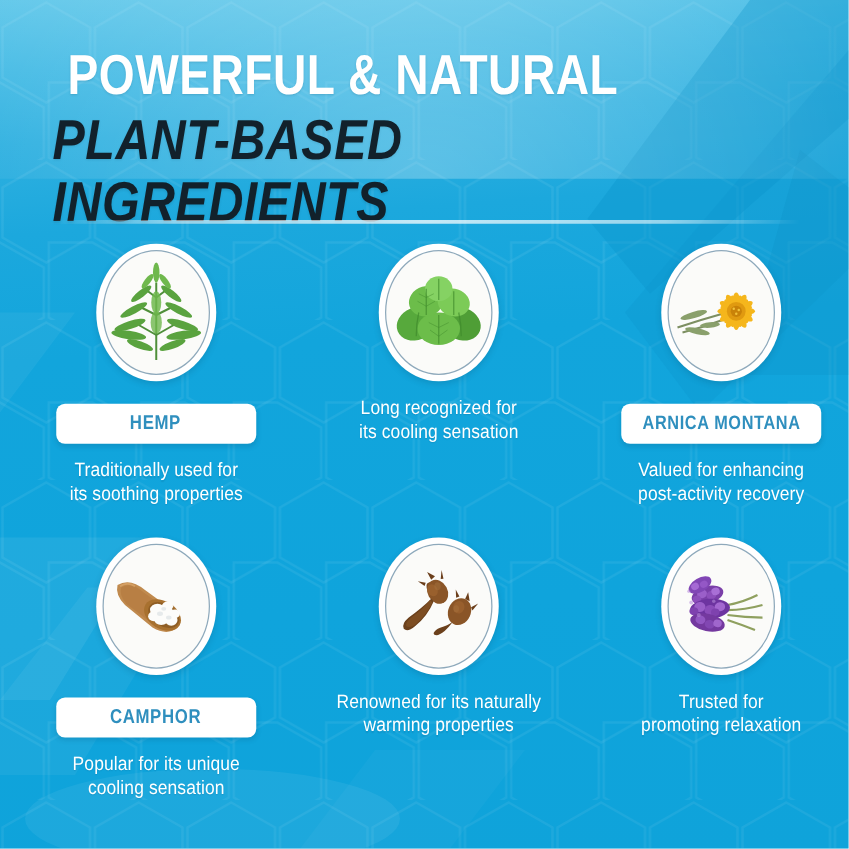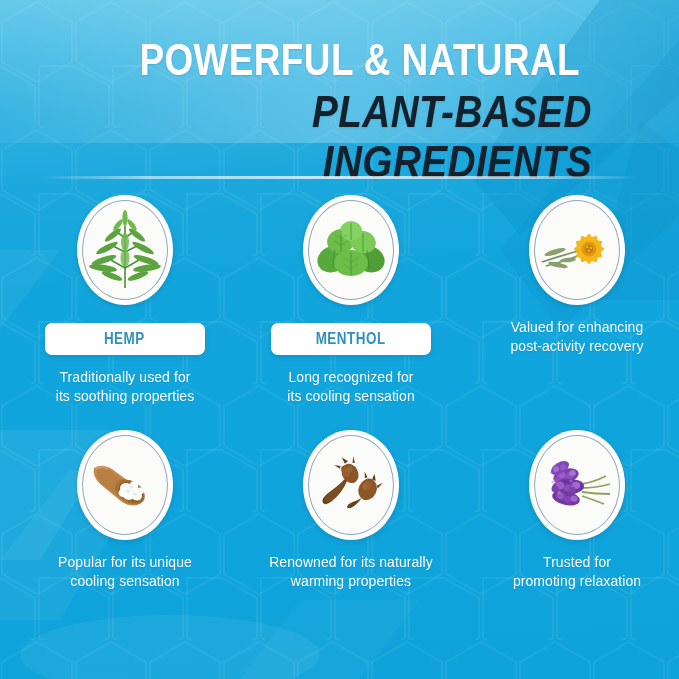--- a/index.html
+++ b/index.html
@@ -52,23 +52,22 @@
         rgba(255,255,255,0) 72%);
     pointer-events: none;
   }
 
   
   .header {
     position: absolute;
     left: 0;
     top: 0;
     width: 600px;
-    text-align: right;
+    text-align: left;
     z-index: 5;
-    margin-left: 34px;
   }
   .title-line1 {
     margin-top: 36px;
     color: #ffffff;
     font-family: "Liberation Sans Narrow", "Liberation Sans", sans-serif;
     font-weight: bold;
     font-size: 45px;
     line-height: 48px;
     letter-spacing: 0.5px;
     transform: scaleX(0.82);
@@ -293,23 +292,20 @@
                 <path d="M28 35 L28 14"></path>
                 <path d="M50 35 L50 16"></path>
               <path d="M38 23 L38 6"></path>
             </g>
             <g stroke="#3f8a2c" stroke-width="0.7" opacity="0.5">
               <path d="M38 52 L31 47 M38 52 L45 47 M38 45 L30 41 M38 45 L46 41"></path>
               <path d="M28 28 L21 24 M28 28 L35 24 M28 21 L22 18 M28 21 L34 18"></path>
             </g>
           </svg>
         </div>
-      </div>
-      <div class="pill">
-        <span class="pill-text">MENTHOL</span>
       </div>
       <div class="desc">
         <div>Long recognized for</div>
         <div>its cooling sensation</div>
       </div>
     </div>
 
     <div class="cell">
       <div class="medallion">
         <div class="medallion-inner">
@@ -342,20 +338,23 @@
             <circle cx="51" cy="31" r="7.5" fill="#e09a10"></circle>
             <circle cx="51" cy="31" r="4.5" fill="#c98208"></circle>
             <g fill="#f7c93f" opacity="0.9">
               <circle cx="49" cy="29" r="1"></circle>
                 <circle cx="53" cy="30" r="1"></circle>
               <circle cx="51" cy="33" r="1"></circle>
             </g>
           </svg>
         </div>
       </div>
+      <div class="pill wide">
+        <span class="pill-text">ARNICA MONTANA</span>
+      </div>
       <div class="desc">
         <div>Valued for enhancing</div>
         <div>post-activity recovery</div>
       </div>
     </div>
 
     <div class="cell">
       <div class="medallion">
         <div class="medallion-inner">
           <svg width="78" height="62" viewBox="0 0 78 62">
@@ -374,20 +373,23 @@
             </g>
             <g fill="#dfe4e6" opacity="0.75">
               <ellipse cx="42" cy="37" rx="2.4" ry="1.8"></ellipse>
               <ellipse cx="49" cy="40" rx="2.2" ry="1.6"></ellipse>
               <ellipse cx="45" cy="33" rx="2" ry="1.5"></ellipse>
             </g>
             <path d="M10 15 Q16 11 22 15" stroke="#d8a469" stroke-width="1.6" fill="none" opacity="0.8"></path>
           </svg>
         </div>
       </div>
+      <div class="pill">
+        <span class="pill-text">CAMPHOR</span>
+      </div>
       <div class="desc">
         <div>Popular for its unique</div>
         <div>cooling sensation</div>
       </div>
     </div>
 
     <div class="cell">
       <div class="medallion">
         <div class="medallion-inner">
           <svg width="74" height="64" viewBox="0 0 74 64">

